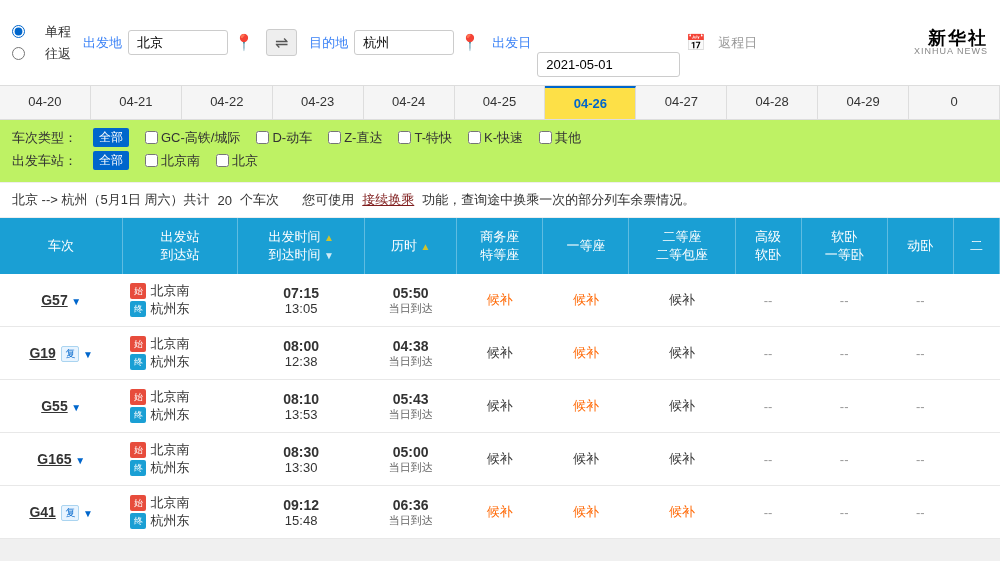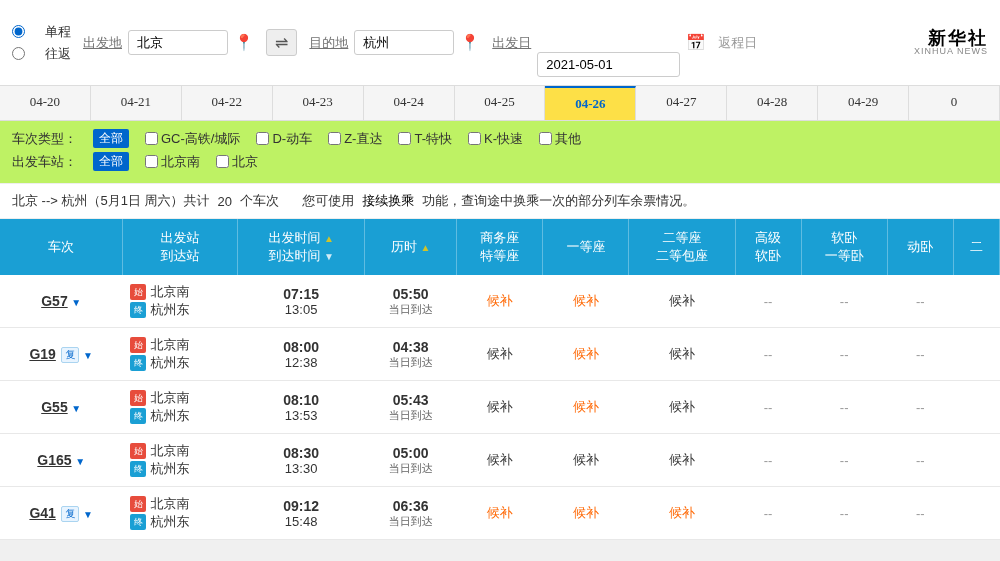--- a/index.html
+++ b/index.html
@@ -11,21 +11,21 @@
       padding: 8px 12px;
       display: flex;
       align-items: center;
       gap: 12px;
       border-bottom: 1px solid #ddd;
     }
     .radio-group { display: flex; flex-direction: column; gap: 4px; }
     .radio-item { display: flex; align-items: center; gap: 20px; cursor: pointer; }
     .radio-item input[type="radio"] { accent-color: #0066cc; }
     .search-field { display: flex; align-items: center; gap: 6px; }
-    .search-field label { color: #737373; white-space: nowrap; text-decoration: underline; }
+    .search-field label { color: #3b82f6; white-space: nowrap; }
     .search-input { border: 1px solid #ccc; padding: 4px 8px; border-radius: 3px; width: 100px; font-size: 13px; }
     .location-icon { color: #e74c3c; font-size: 16px; }
     .swap-btn { background: #eee; border: 1px solid #ccc; border-radius: 3px; padding: 3px 8px; cursor: pointer; font-size: 16px; color: #555; }
     .date-input { border: 1px solid #ccc; padding: 4px 8px; border-radius: 3px; width: 143px; font-size: 13px; margin-top: 44px; }
     .cal-icon { color: #0066cc; font-size: 16px; cursor: pointer; }
     .return-label { color: #999; white-space: nowrap; }
 
     
     .xinhua-logo {
       margin-left: auto;
@@ -34,21 +34,20 @@
     }
     .xinhua-cn { font-size: 18px; font-weight: bold; color: #000000; letter-spacing: 2px; }
     .xinhua-en { font-size: 9px; color: #888; letter-spacing: 1px; }
 
     
     .date-tabs {
       display: flex;
       background: #f5f5f5;
       border-bottom: 1px solid #ddd;
       overflow-x: auto;
-      font-family: Liberation Serif, serif;
     }
     .date-tab {
       flex: 1;
       min-width: 80px;
       text-align: center;
       padding: 8px 4px;
       cursor: pointer;
       border-right: 1px solid #ddd;
       font-size: 13px;
       color: #333;
@@ -70,21 +69,21 @@
     
     .route-info {
       background: #fff;
       padding: 8px 12px;
       display: flex;
       align-items: center;
       gap: 8px;
       font-size: 13px;
       border-bottom: 1px solid #eee;
     }
-    .route-link { color: #000000; cursor: pointer; }
+    .route-link { color: #7f1d1d; text-decoration: underline; cursor: pointer; }
 
     
     .train-table {
       width: 100%;
       border-collapse: collapse;
       background: #fff;
       padding-left: 40px;
     }
     .train-table thead tr {
       background: #1a9fd4;

